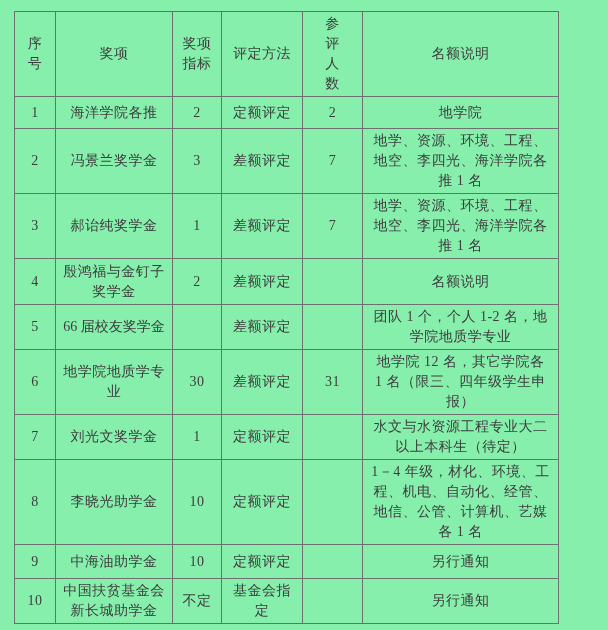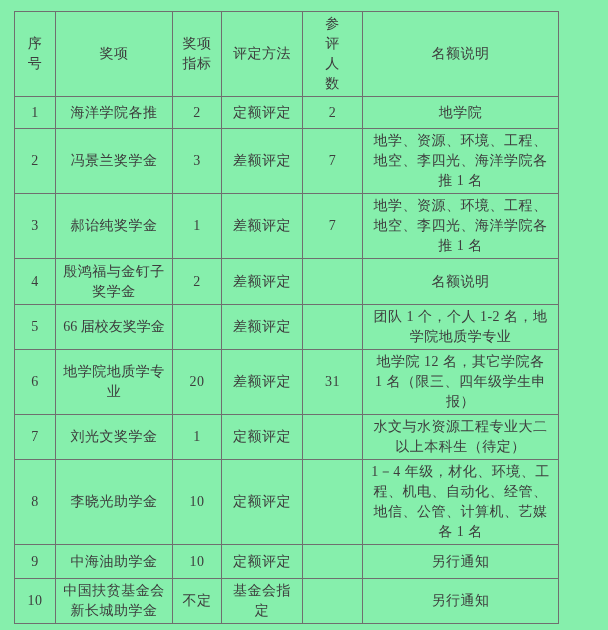--- a/index.html
+++ b/index.html
@@ -125,21 +125,21 @@
           <td class="c0">5</td>
           <td class="c1">66 届校友奖学金</td>
           <td class="c2"></td>
           <td class="c3">差额评定</td>
           <td class="c4"></td>
           <td class="c5">团队 1 个，个人 1-2 名，地学院地质学专业</td>
         </tr>
         <tr>
           <td class="c0">6</td>
           <td class="c1">地学院地质学专业</td>
-          <td class="c2">20</td>
+          <td class="c2">30</td>
           <td class="c3">差额评定</td>
           <td class="c4">31</td>
           <td class="c5">地学院 12 名，其它学院各 1 名（限三、四年级学生申报）</td>
         </tr>
         <tr>
           <td class="c0">7</td>
           <td class="c1">刘光文奖学金</td>
           <td class="c2">1</td>
           <td class="c3">定额评定</td>
           <td class="c4"></td>

